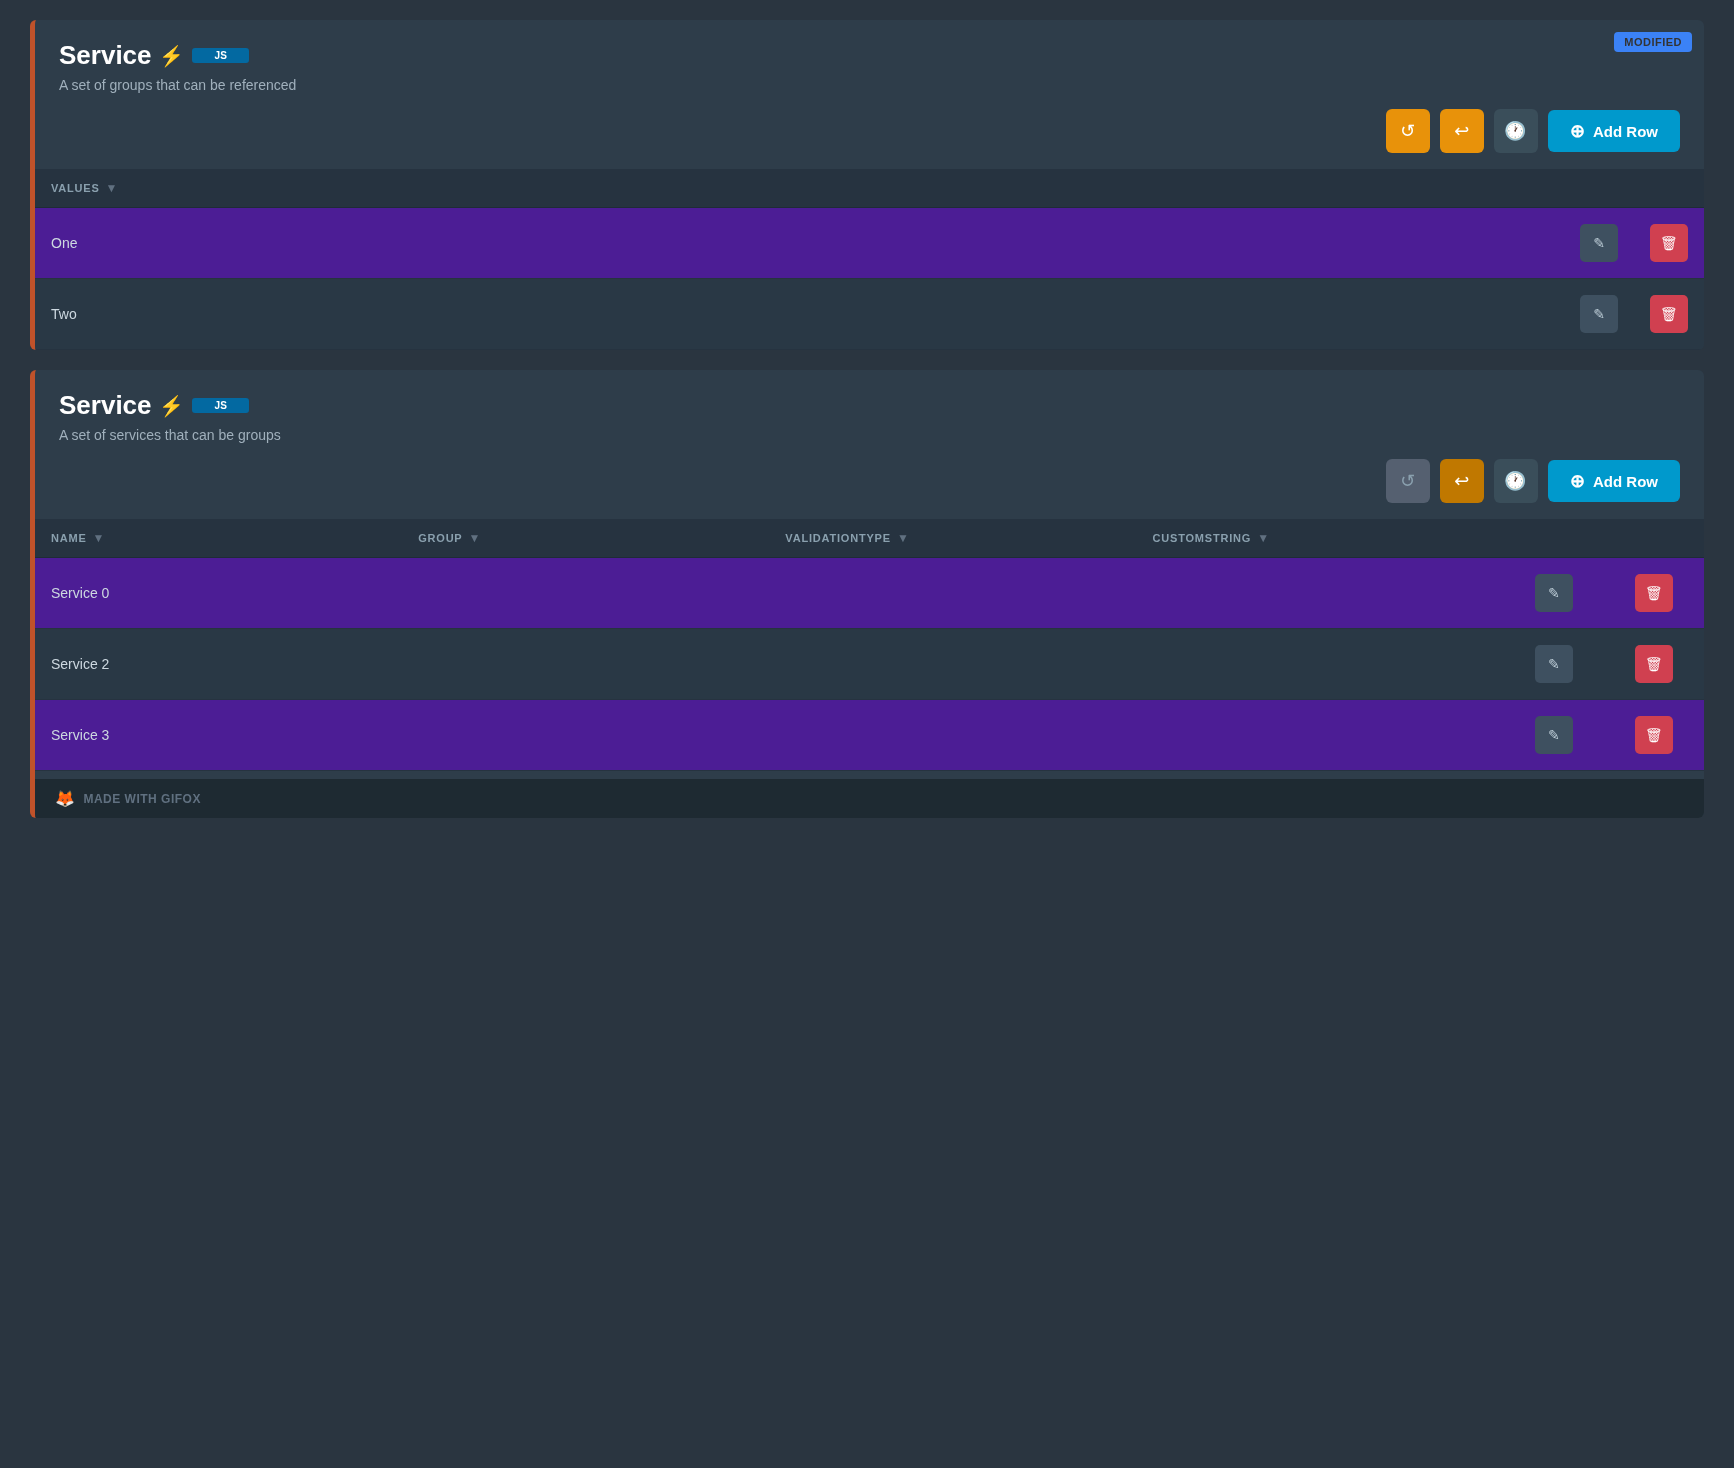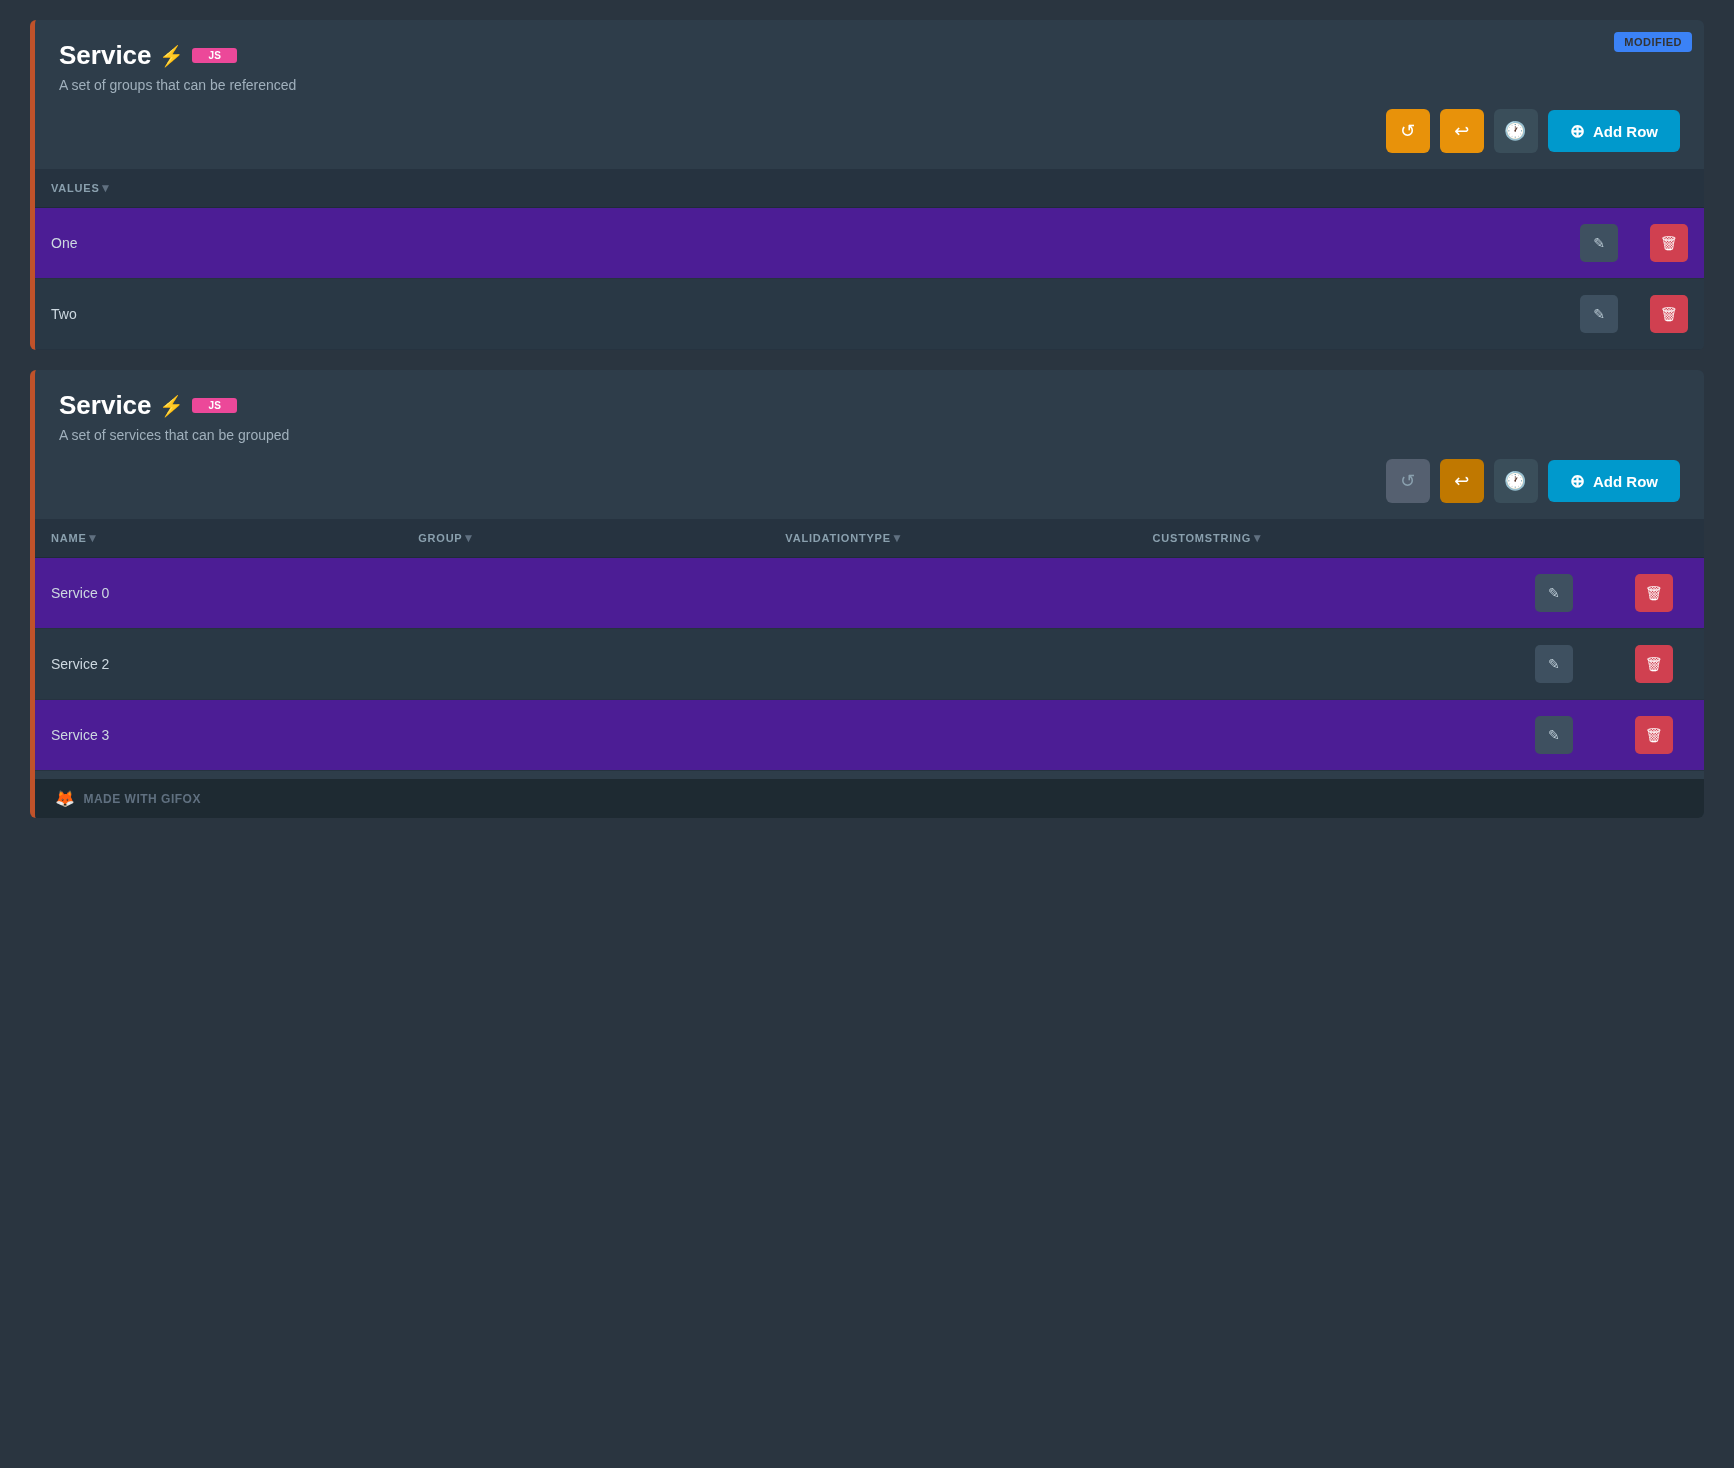--- a/index.html
+++ b/index.html
@@ -59,25 +59,25 @@
       font-weight: 700;
       color: #ffffff;
     }
 
     .bolt-icon {
       color: #f0a020;
       font-size: 20px;
     }
 
     .js-badge {
-      background: #ec4899;
+      background: #0369a1;
       color: #fff;
       font-size: 10px;
       font-weight: 700;
-      padding: 2px 16px;
+      padding: 2px 22px;
       border-radius: 3px;
       letter-spacing: 0.3px;
     }
 
     .section-desc {
       color: #a0b0bc;
       font-size: 14px;
     }
 
     .section-actions {
@@ -155,20 +155,21 @@
       color: #8aa0ae;
       text-align: left;
       letter-spacing: 0.8px;
       text-transform: uppercase;
       border-bottom: 1px solid #1e2c36;
     }
 
     .data-table th .col-header-inner {
       display: flex;
       align-items: center;
+      gap: 6px;
     }
 
     .filter-icon {
       color: #607080;
       font-size: 12px;
     }
 
     .data-table td {
       padding: 16px;
       font-size: 14px;
@@ -313,21 +314,21 @@
     </table>
   </div>
 
   <div class="section-card">
     <div class="section-header">
       <div class="section-title-row">
         <span class="section-title">Service</span>
         <span class="bolt-icon">⚡</span>
         <span class="js-badge">JS</span>
       </div>
-      <div class="section-desc">A set of services that can be grouped</div>
+      <div class="section-desc">A set of services that can be groups</div>
     </div>
 
     <div class="section-actions">
       <button class="icon-btn muted">↺</button>
       <button class="icon-btn orange-dark">↩</button>
       <button class="icon-btn dark">🕐</button>
       <button class="add-row-btn">
         <span class="plus-circle">⊕</span>
         <span>Add Row</span>
       </button>

